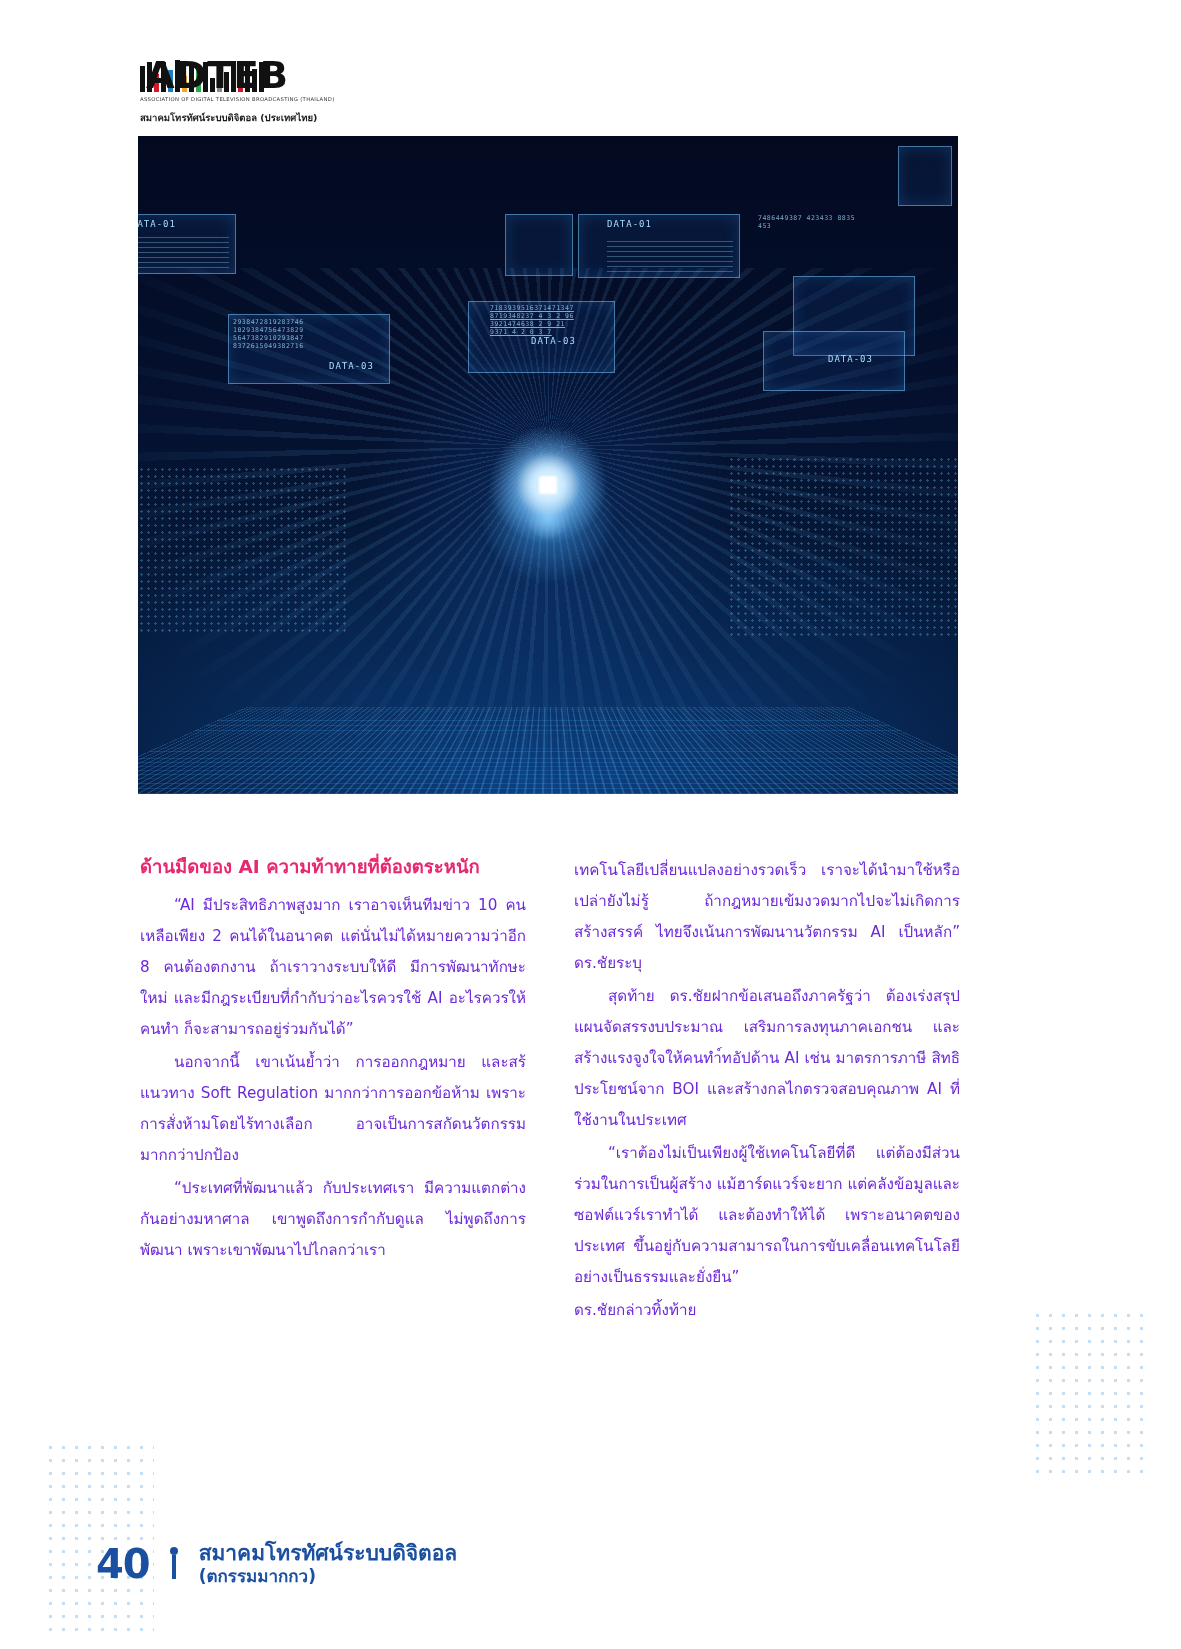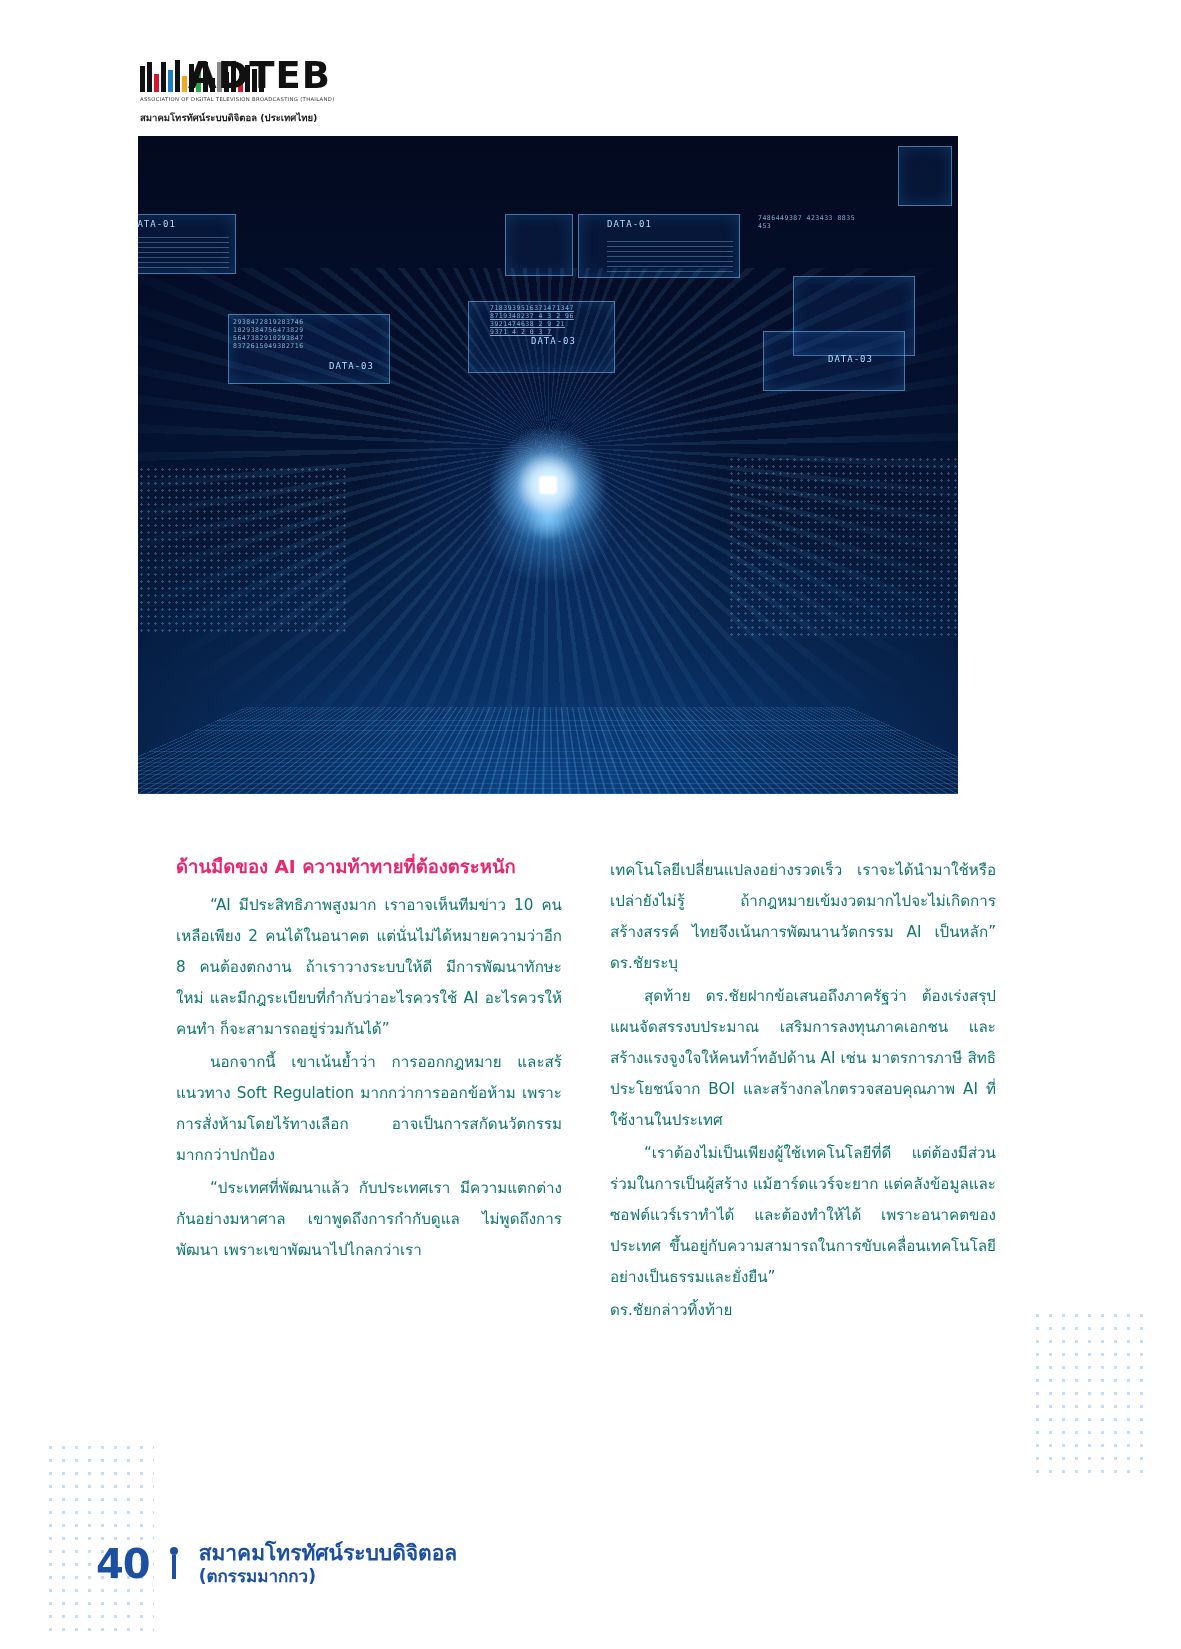--- a/index.html
+++ b/index.html
@@ -35,21 +35,20 @@
   }
   .logo-word {
     font-family: "DejaVu Sans", sans-serif;
     font-weight: bold;
     font-size: 37px;
     letter-spacing: 1px;
     color: #111;
     line-height: 0.95;
     margin-top: -34px;
     margin-left: 6px;
-    padding-left: 42px;
   }
   .logo-sub-en {
     font-size: 5.2px;
     letter-spacing: 0.3px;
     color: #333;
     margin-top: 3px;
     transform: scaleX(1.02);
     transform-origin: left;
   }
   .logo-sub-th {
@@ -156,37 +155,36 @@
   }
 
   
   .columns {
     position: absolute;
     left: 140px;
     top: 855px;
     width: 820px;
     display: flex;
     gap: 48px;
-    margin-left: 36px;
   }
   .col {
     width: 386px;
   }
   .article-head {
     color: #e8276f;
     font-size: 18.5px;
     font-weight: bold;
     margin: 0 0 10px 0;
     line-height: 1.35;
   }
   p.body {
     margin: 0 0 2px 0;
     font-size: 15.2px;
     line-height: 31px;
-    color: #0f766e;
+    color: #6d28d9;
     text-align: justify;
     text-justify: inter-word;
     text-indent: 34px;
   }
   p.body.noindent { text-indent: 0; }
 
   
   .footer {
     position: absolute;
     left: 96px;

